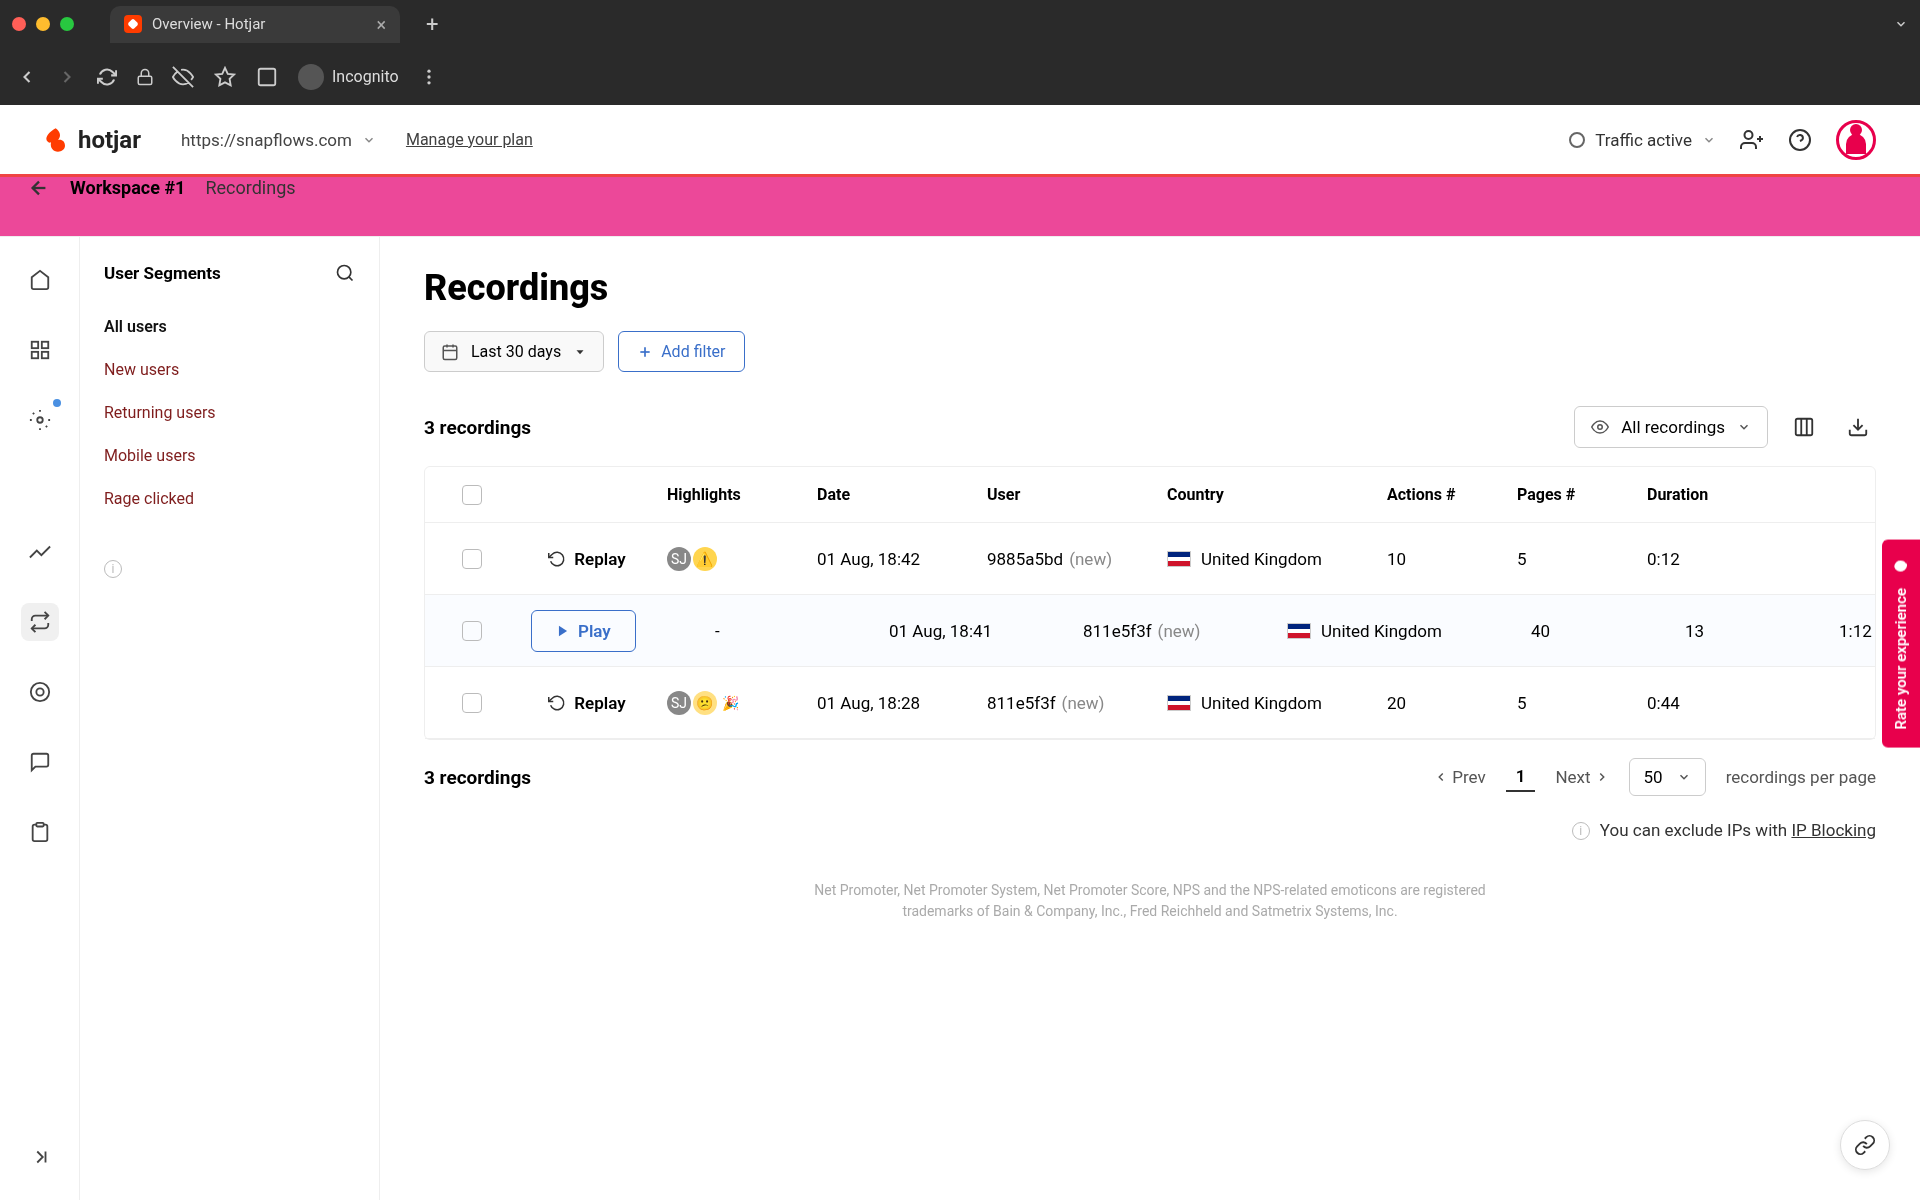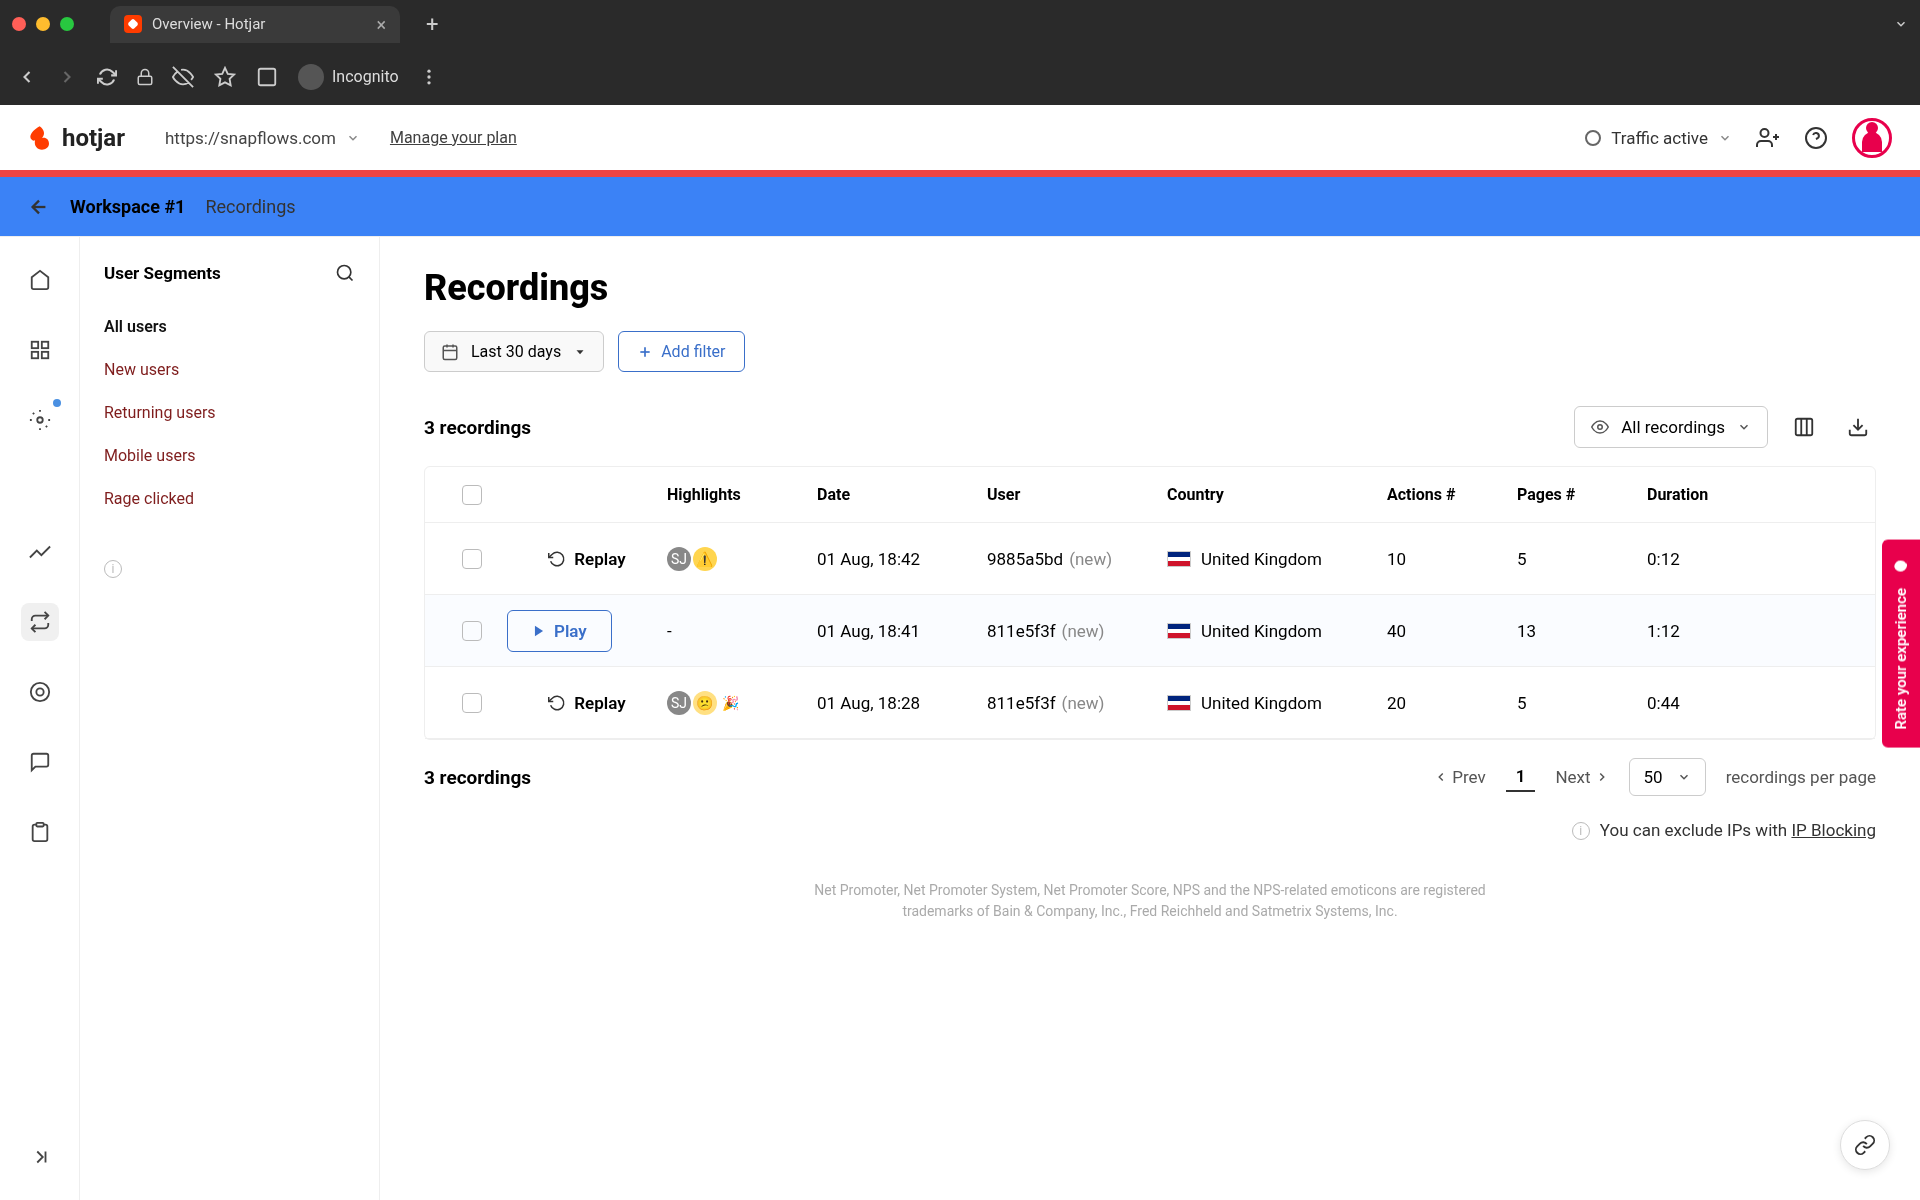--- a/index.html
+++ b/index.html
@@ -20,35 +20,35 @@
 .new-tab { color: #ccc; font-size: 22px; margin-left: 10px; cursor: pointer; }
 .chevron-down-tabs { margin-left: auto; color: #ccc; }
 .addr-bar { height: 57px; display: flex; align-items: center; padding: 0 16px; gap: 18px; color: #ccc; }
 .nav-btn { width: 22px; height: 22px; cursor: pointer; display: flex; align-items: center; justify-content: center; }
 .url-field { flex: 1; background: transparent; color: #ddd; font-size: 17px; border: none; outline: none; }
 .toolbar-icons { display: flex; align-items: center; gap: 20px; }
 .incognito-badge { display: flex; align-items: center; gap: 8px; color: #ddd; font-size: 16px; }
 .incognito-icon { width: 26px; height: 26px; background: #555; border-radius: 50%; }
 
 
-.app-header { background: #fff; height: 72px; display: flex; align-items: center; padding: 0 28px; border-bottom: 7px solid #ef4444; }
+.app-header { background: #fff; height: 72px; display: flex; align-items: center; padding: 0 44px; border-bottom: 3px solid #ef4444; }
 .logo { display: flex; align-items: center; gap: 6px; font-size: 24px; font-weight: 700; color: #222; margin-right: 40px; }
 .logo-icon { width: 28px; height: 28px; }
 .site-selector { display: flex; align-items: center; gap: 10px; color: #444; font-size: 17px; cursor: pointer; }
 .manage-plan { color: #404040; text-decoration: underline; font-size: 16px; margin-left: 30px; cursor: pointer; }
 .header-right { margin-left: auto; display: flex; align-items: center; gap: 24px; }
 .traffic-active { display: flex; align-items: center; gap: 10px; font-size: 17px; color: #333; cursor: pointer; }
 .circle-icon { width: 16px; height: 16px; border: 2px solid #666; border-radius: 50%; }
 .header-icon { width: 24px; height: 24px; cursor: pointer; display:flex; align-items:center; justify-content:center; }
 .avatar-circle { width: 40px; height: 40px; border: 3px solid #e8004c; border-radius: 50%; display: flex; align-items: center; justify-content: center; cursor: pointer; }
 .avatar-inner { width: 20px; height: 20px; background: #e8004c; border-radius: 50% 50% 0 0; position: relative; top: 4px; }
 .avatar-inner::before { content:""; position:absolute; width:12px; height:12px; background:#e8004c; border-radius:50%; top:-10px; left:4px; }
 
 
-.breadcrumb-bar { background: #3b82f6; height: 60px; display: flex; align-items: center; padding: 0 28px; gap: 20px; border-bottom: 1px solid #eee; }
+.breadcrumb-bar { background: #ec4899; height: 60px; display: flex; padding: 0 28px; gap: 20px; border-bottom: 1px solid #eee; }
 .back-arrow { cursor: pointer; font-size: 22px; }
 .crumb-strong { font-weight: 700; font-size: 18px; }
 .crumb { font-size: 18px; color: #333; }
 
 
 .main-area { display: flex; height: calc(1200px - 105px - 72px - 60px); background: #fff; }
 .nav-rail { width: 80px; border-right: 1px solid #eee; display: flex; flex-direction: column; align-items: center; padding-top: 24px; gap: 32px; }
 .rail-item { width: 38px; height: 38px; display: flex; align-items: center; justify-content: center; border-radius: 8px; cursor: pointer; color: #444; position: relative; }
 .rail-item.active { background: #f0f0f0; }
 .rail-dot { position:absolute; width:8px; height:8px; background:#4a90e2; border-radius:50%; top:-2px; right:-2px; }
@@ -72,21 +72,21 @@
 .summary-row { display: flex; align-items: center; margin-bottom: 18px; }
 .count-label { font-size: 19px; font-weight: 700; }
 .view-selector { margin-left: auto; border: 1px solid #ccc; border-radius: 6px; padding: 10px 16px; display: flex; align-items: center; gap: 12px; cursor: pointer; font-size: 17px; }
 .toolbar-btn { width: 36px; height: 36px; border: none; background: none; margin-left: 18px; cursor: pointer; display: flex; align-items: center; justify-content: center; }
 
 
 .rec-table { width: 100%; border: 1px solid #eee; border-radius: 6px; }
 .rec-head, .rec-row { display: grid; grid-template-columns: 70px 160px 150px 170px 180px 220px 130px 130px 120px; align-items: center; padding: 0 12px; }
 .rec-head { height: 56px; font-weight: 700; font-size: 16px; border-bottom: 1px solid #eee; }
 .rec-row { height: 72px; border-bottom: 1px solid #eee; font-size: 17px; }
-.rec-row.highlight { background: #fafcff; }
+.rec-row.highlight { background: #fafcff; gap: 24px; }
 .checkbox { width: 20px; height: 20px; border: 1.5px solid #bbb; border-radius: 4px; margin: 0 auto; cursor: pointer; }
 .replay-btn { display: flex; align-items: center; gap: 8px; font-weight: 600; font-size: 17px; cursor: pointer; justify-content: center; }
 .play-btn { border: 1.5px solid #3a6fc9; color: #3a6fc9; border-radius: 6px; padding: 10px 24px; display: flex; align-items: center; gap: 8px; font-weight: 600; cursor: pointer; width: fit-content; }
 .highlights-cell { display: flex; gap: 2px; }
 .hl-badge { width: 24px; height: 24px; border-radius: 50%; display:inline-flex; align-items:center; justify-content:center; font-size:14px; background:#888; color:#fff; }
 .user-id { display:flex; gap:6px; }
 .user-new { color: #888; }
 .country-cell { display: flex; align-items: center; gap: 10px; }
 .flag { width: 24px; height: 16px; background: linear-gradient(#00247d 33%, #fff 33% 66%, #cf142b 66%); border:1px solid #ccc; position:relative; }
 

